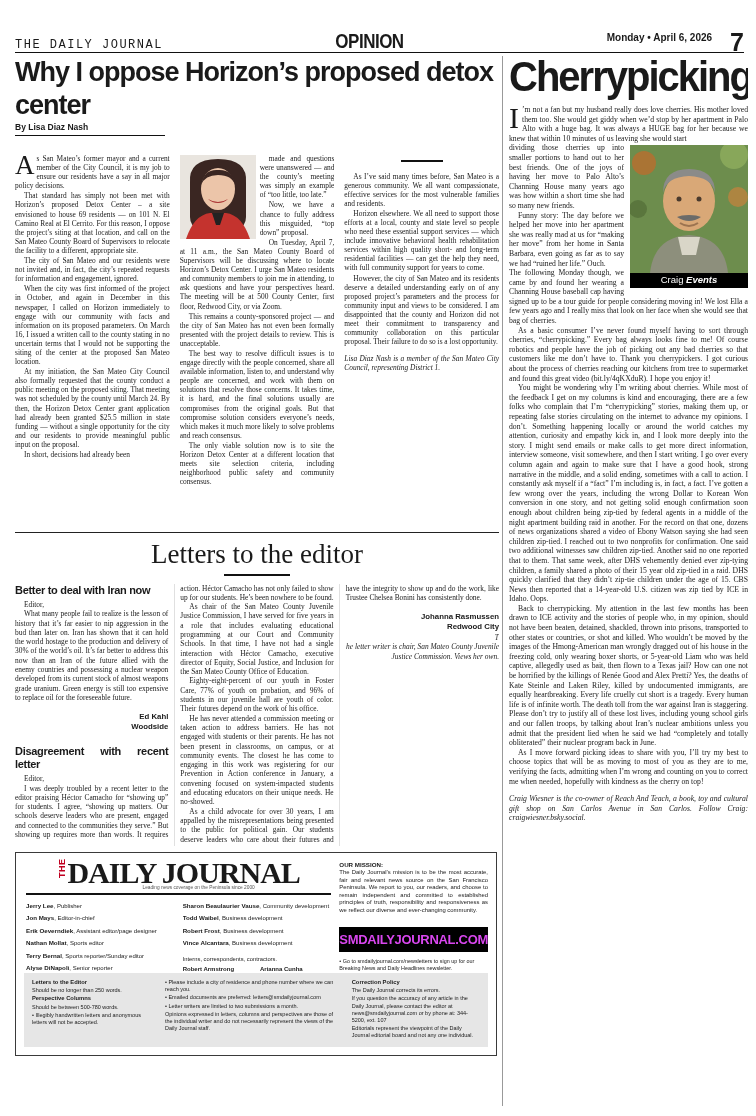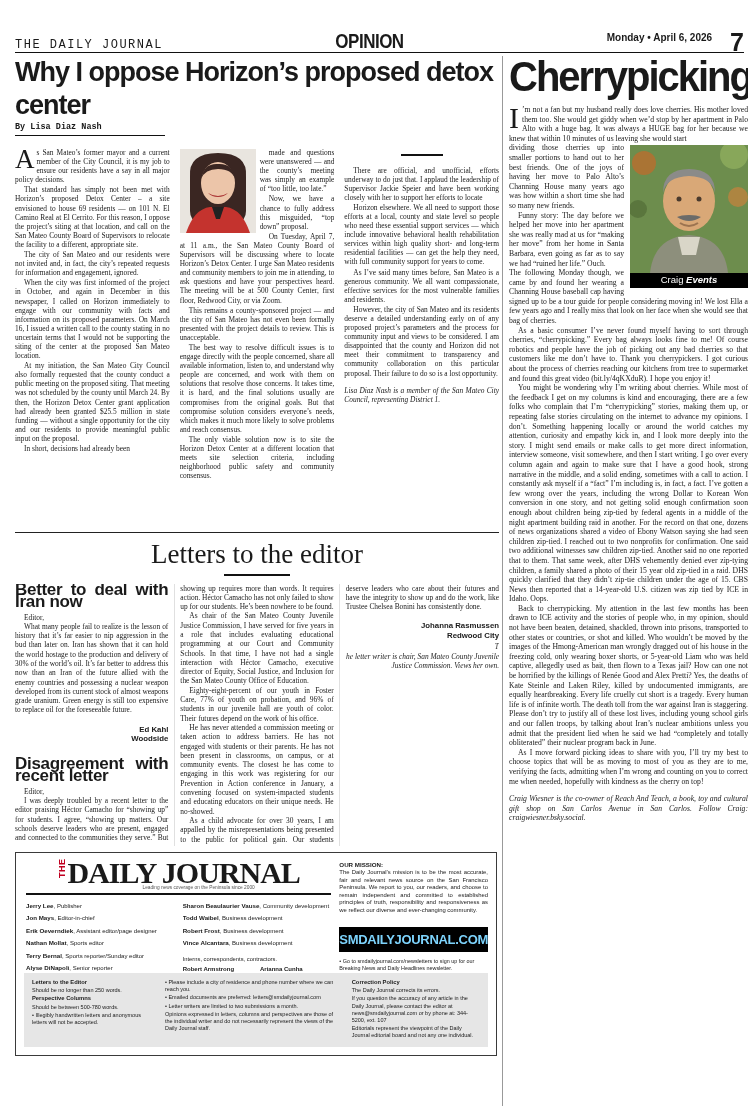--- a/index.html
+++ b/index.html
@@ -13,41 +13,41 @@
                  letter-spacing:-.5px;flex:1;text-align:center;transform:scaleY(1.15);}
   .header-right{flex:0 0 auto;width:210px;display:flex;align-items:flex-start;justify-content:flex-end;gap:18px;}
   .date{font-family:"Liberation Sans",sans-serif;font-weight:bold;font-size:10px;padding-bottom:2px;}
   .page-num{font-family:"Liberation Sans",sans-serif;font-weight:bold;font-size:25px;line-height:20px;}
   
   .vdivider{position:absolute;left:502px;top:56px;bottom:10px;width:1px;background:#999;}
   
   .article{position:absolute;left:15px;top:54px;width:484px;height:478px;overflow:hidden;}
   .headline{font-family:"Liberation Sans",sans-serif;font-weight:bold;font-size:27px;
             letter-spacing:-1px;margin:2px 0 4px 0;transform:scaleY(1.05);transform-origin:left top;}
-  .byline{font-family:Liberation Mono, monospace;font-weight:bold;font-size:8.5px;
-          border-bottom:1.5px solid #111;width:150px;padding-bottom:3px;margin-bottom:12px;}
+  .byline{font-family:Liberation Sans, sans-serif;font-weight:bold;font-size:8.5px;
+          border-bottom:1.5px solid #111;width:150px;padding-bottom:3px;margin-bottom:18px;}
   .article-cols{display:flex;gap:10px;height:425px;overflow:hidden;}
   .col{flex:1 1 0;font-size:7.4px;line-height:9.1px;text-align:justify;overflow:hidden;}
   .col p{margin:0 0 1px 0;text-indent:9px;}
   .col p.drop-para{text-indent:0;}
   .dropcap{float:left;font-size:27px;line-height:23px;padding:0 2px 0 0;}
   .photo-lisa{float:left;width:76px;height:84px;margin:1px 4px 2px 0;background:#ddd;}
   .wrap-zone p:first-child{text-indent:0;}
   .guest-box{font-family:"Liberation Serif",serif;font-size:21px;text-align:center;
              line-height:23px;margin:6px auto 10px auto;width:120px;}
   .guest-rule{width:42px;height:1.5px;background:#111;margin:6px auto 0 auto;}
   .tagline{font-style:italic;margin-top:8px !important;text-indent:0 !important;}
   
   .letters{position:absolute;left:15px;top:532px;width:484px;height:316px;border-top:1px solid #222;overflow:hidden;}
   .letters-title{font-family:"Liberation Serif",serif;font-size:27px;font-weight:normal;
                  text-align:center;margin:6px 0 0 0;}
   .letters-title-rule{width:66px;height:1.5px;background:#111;margin:4px auto 8px auto;}
   .letters-flow{height:262px;column-count:3;column-gap:12px;column-fill:auto;
                 column-rule:1px solid #e0e0e0;font-size:7.4px;line-height:9.3px;text-align:justify;overflow:hidden;}
-  .letter h3{font-family:"Liberation Sans",sans-serif;font-weight:bold;font-size:17px;
+  .letter h3{font-family:"Liberation Sans",sans-serif;font-weight:bold;font-size:11px;
              line-height:12.5px;margin:0 0 4px 0;letter-spacing:-.3px;}
   .letter{break-inside:auto;}
   .letter + .letter{margin-top:14px;}
   .letter p{margin:0;text-indent:9px;}
   .letter p.salutation{text-indent:9px;margin-bottom:0;}
   .sig{font-family:"Liberation Sans",sans-serif;font-weight:bold;font-size:7.8px;
        text-align:right;margin-top:10px;line-height:9.5px;}
   .note{font-style:italic;text-align:right;margin-top:2px;line-height:9.3px;}
   
   .cherry{position:absolute;left:509px;top:52px;width:239px;height:1058px;overflow:hidden;}
@@ -79,21 +79,21 @@
   .staff-col{flex:1;}
   .staff-row{font-size:6px;line-height:11.5px;white-space:nowrap;overflow:hidden;}
   .staff-row b{font-size:6.2px;}
   .staff-row .role::before{content:", ";}
   .interns-label{font-size:5.8px;margin:6px 0 2px 0;}
   .interns-cols{display:flex;gap:6px;}
   .interns-col{flex:1;}
   .intern-name{font-weight:bold;font-size:6px;line-height:10px;white-space:nowrap;}
   .mission-label{font-weight:bold;font-size:6.2px;margin-bottom:1px;}
   .mission-text{font-size:5.9px;line-height:7.6px;text-align:justify;}
-  .web-box{background:#000;color:#7dd3fc;font-weight:bold;font-size:13px;text-align:center;
+  .web-box{background:#000;color:#d946ef;font-weight:bold;font-size:13px;text-align:center;
            letter-spacing:-.3px;padding:5px 0;margin:12px 0 6px 0;cursor:pointer;}
   .web-bullets{font-size:5.4px;line-height:7px;}
   .web-bullet::before{content:"• ";}
   .social-row{display:flex;gap:4px;justify-content:flex-end;margin-top:-16px;}
   .icon-sq{width:15px;height:15px;border-radius:3px;display:flex;align-items:center;justify-content:center;
            color:#fff;font-weight:bold;font-size:10px;cursor:pointer;font-family:"Liberation Sans",sans-serif;}
   .ig{background:radial-gradient(circle at 30% 110%, #fdf497 0%, #fd5949 45%, #d6249f 60%, #285aeb 90%);position:relative;}
   .ig::before{content:"";position:absolute;inset:3px;border:1.2px solid #fff;border-radius:4px;}
   .ig::after{content:"";position:absolute;left:5.5px;top:5.5px;width:4px;height:4px;border:1.2px solid #fff;border-radius:50%;}
   .fb{background:#1877f2;font-family:"Liberation Serif",serif;}
@@ -153,23 +153,22 @@
           <p>Now, we have a chance to fully address this misguided, “top down” proposal.</p>
         <p>On Tuesday, April 7, at 11 a.m., the San Mateo County Board of Supervisors will be discussing where to locate Horizon’s Detox Center. I urge San Mateo residents and community members to join me in attending, to ask questions and have your perspectives heard. The meeting will be at 500 County Center, first floor, Redwood City, or via Zoom.</p>
           <p>This remains a county-sponsored project — and the city of San Mateo has not even been formally presented with the project details to review. This is unacceptable.</p>
           <p>The best way to resolve difficult issues is to engage directly with the people concerned, share all available information, listen to, and understand why people are concerned, and work with them on solutions that resolve those concerns. It takes time, it is hard, and the final solutions usually are compromises from the original goals. But that compromise solution considers everyone’s needs, which makes it much more likely to solve problems and reach consensus.</p>
           <p>The only viable solution now is to site the Horizon Detox Center at a different location that meets site selection criteria, including neighborhood public safety and community consensus.</p>
       </div>
       <div class="col">
         <div class="guest-box">
           <div class="guest-rule"></div>
         </div>
-        <p>There are official, and unofficial, efforts underway to do just that. I applaud the leadership of Supervisor Jackie Speier and have been working closely with her to support her efforts to locate</p>
+          <p>As I’ve said many times before, San Mateo is a generous community. We all want compassionate, effective services for the most vulnerable families and residents.</p>
           <p>Horizon elsewhere. We all need to support those efforts at a local, county and state level so people who need these essential support services — which include innovative behavioral health rehabilitation services within high quality short- and long-term residential facilities — can get the help they need, with full community support for years to come.</p>
-          <p>As I’ve said many times before, San Mateo is a generous community. We all want compassionate, effective services for the most vulnerable families and residents.</p>
           <p>However, the city of San Mateo and its residents deserve a detailed understanding early on of any proposed project’s parameters and the process for community input and views to be considered. I am disappointed that the county and Horizon did not meet their commitment to transparency and community collaboration on this particular proposal. Their failure to do so is a lost opportunity.</p>
         <p class="tagline">Lisa Diaz Nash is a member of the San Mateo City Council, representing District 1.</p>
       </div>
     </div>
   </section>
 
   <section class="letters">
     <h2 class="letters-title">Letters to the editor</h2>
     <div class="letters-title-rule"></div>
     <div class="letters-flow">

